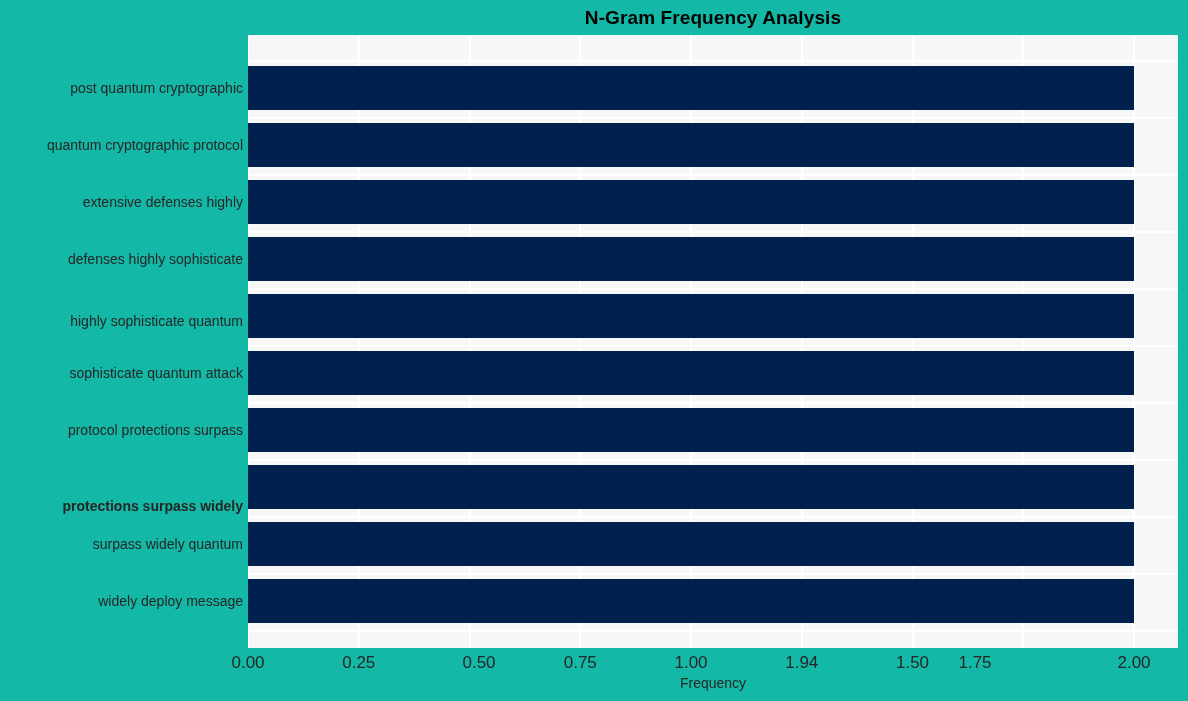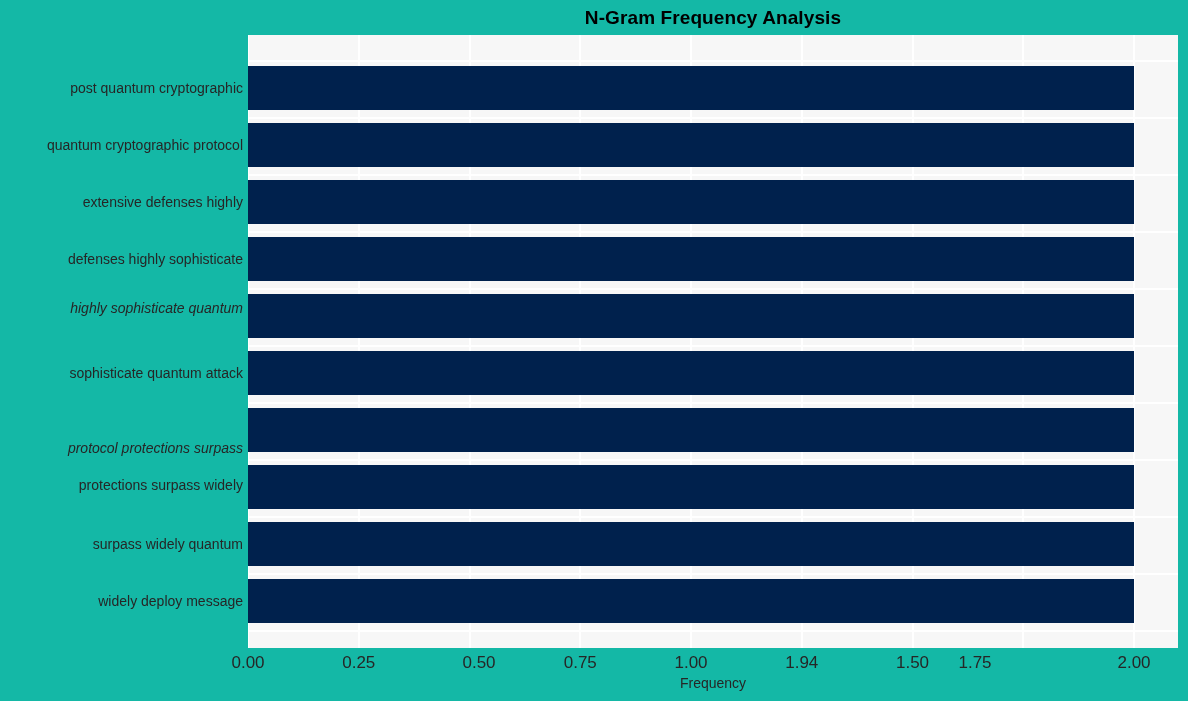--- a/index.html
+++ b/index.html
@@ -141,24 +141,24 @@
         <div class="bar" title="surpass widely deploy: 2" style="top: 487px; height: 44px; width: 886px; background: rgb(0, 33, 77);"></div>
         <div class="bar" title="widely deploy message: 2" style="top: 544px; height: 44px; width: 886px; background: rgb(0, 33, 77);"></div>
       </div>
   </div>
 
   <div id="ylabels">
       <div class="ylabel" style="top: 80px;">post quantum cryptographic</div>
       <div class="ylabel" style="top: 137px;">quantum cryptographic protocol</div>
       <div class="ylabel" style="top: 194px;">extensive defenses highly</div>
       <div class="ylabel" style="top: 251px;">defenses highly sophisticate</div>
-      <div class="ylabel" style="top: 300px; font-style: italic;">highly sophisticate quantum</div>
+      <div class="ylabel" style="top: 313px;">highly sophisticate quantum</div>
       <div class="ylabel" style="top: 365px;">sophisticate quantum attack</div>
-      <div class="ylabel" style="top: 440px; font-style: italic;">protocol protections surpass</div>
-      <div class="ylabel" style="top: 477px;">protections surpass widely</div>
+      <div class="ylabel" style="top: 422px;">protocol protections surpass</div>
+      <div class="ylabel" style="top: 498px; font-weight: bold;">protections surpass widely</div>
       <div class="ylabel" style="top: 536px;">surpass widely quantum</div>
       <div class="ylabel" style="top: 593px;">widely deploy message</div>
     </div>
 
   <div id="xlabels">
       <div class="xlabel" style="left: 248px;">0.00</div>
       <div class="xlabel" style="left: 358.75px;">0.25</div>
       <div class="xlabel" style="left: 479px;">0.50</div>
       <div class="xlabel" style="left: 580.25px; text-align: center;">0.75</div>
       <div class="xlabel" style="left: 691px;">1.00</div>

